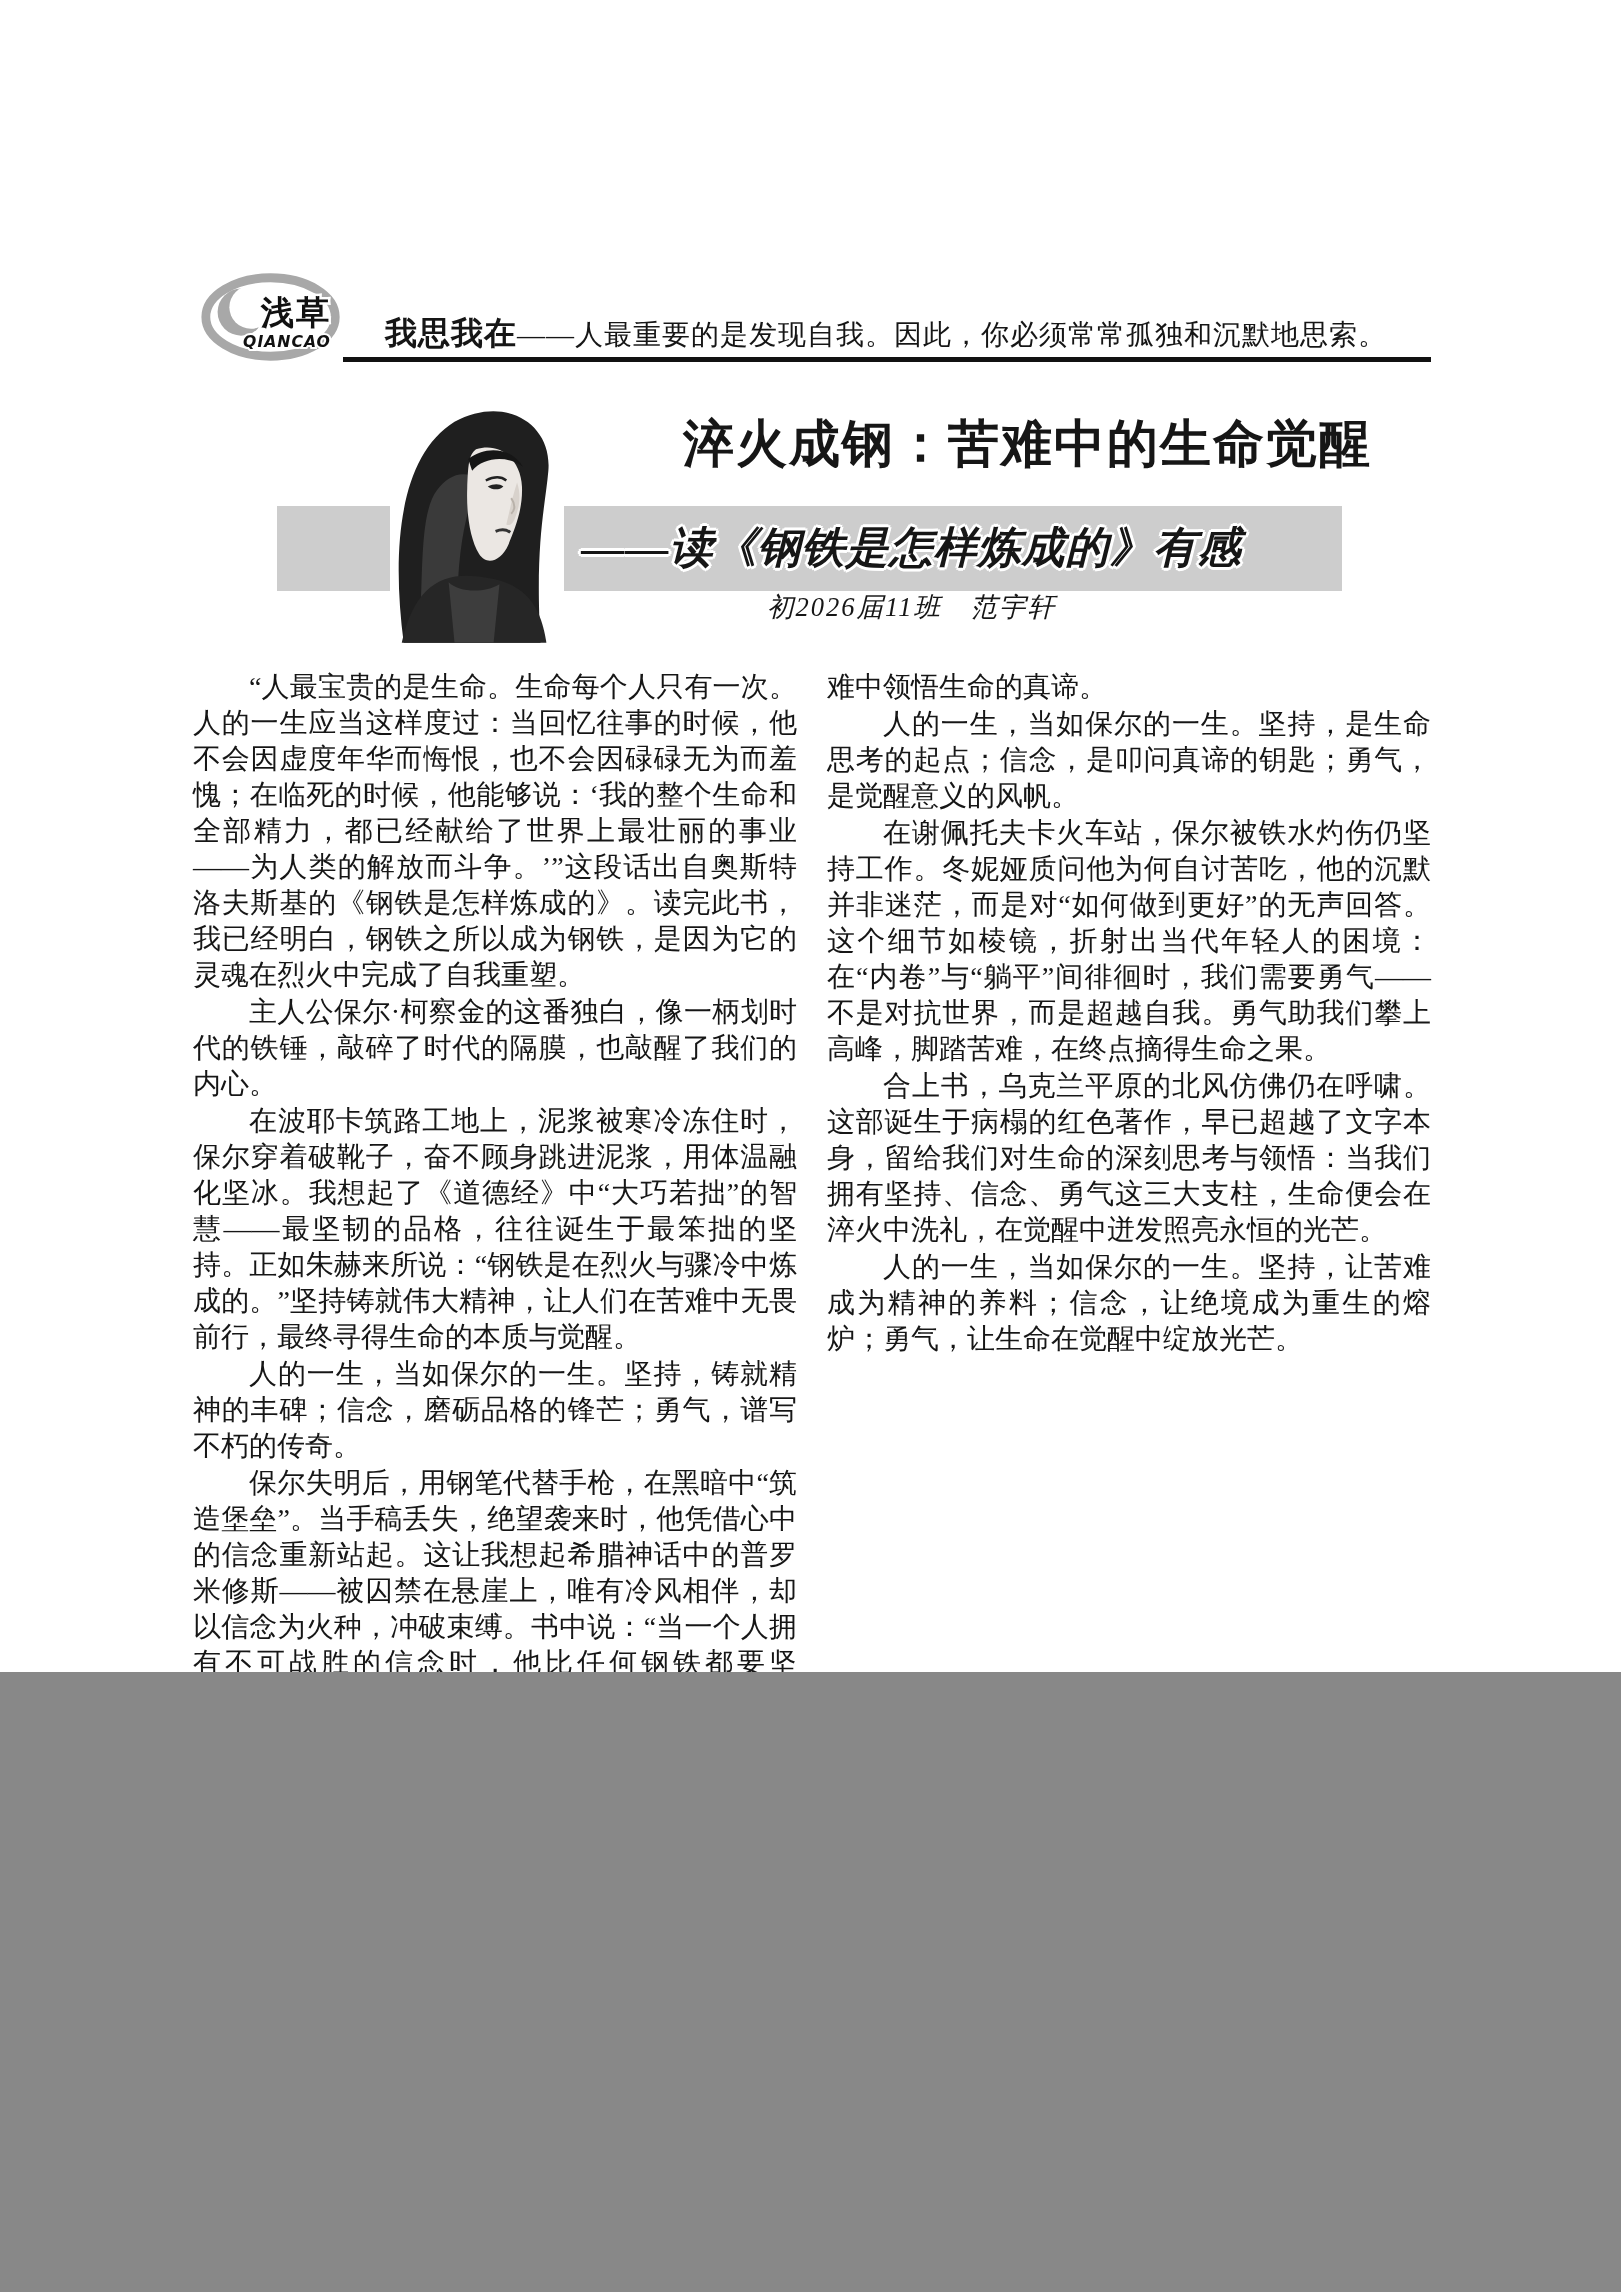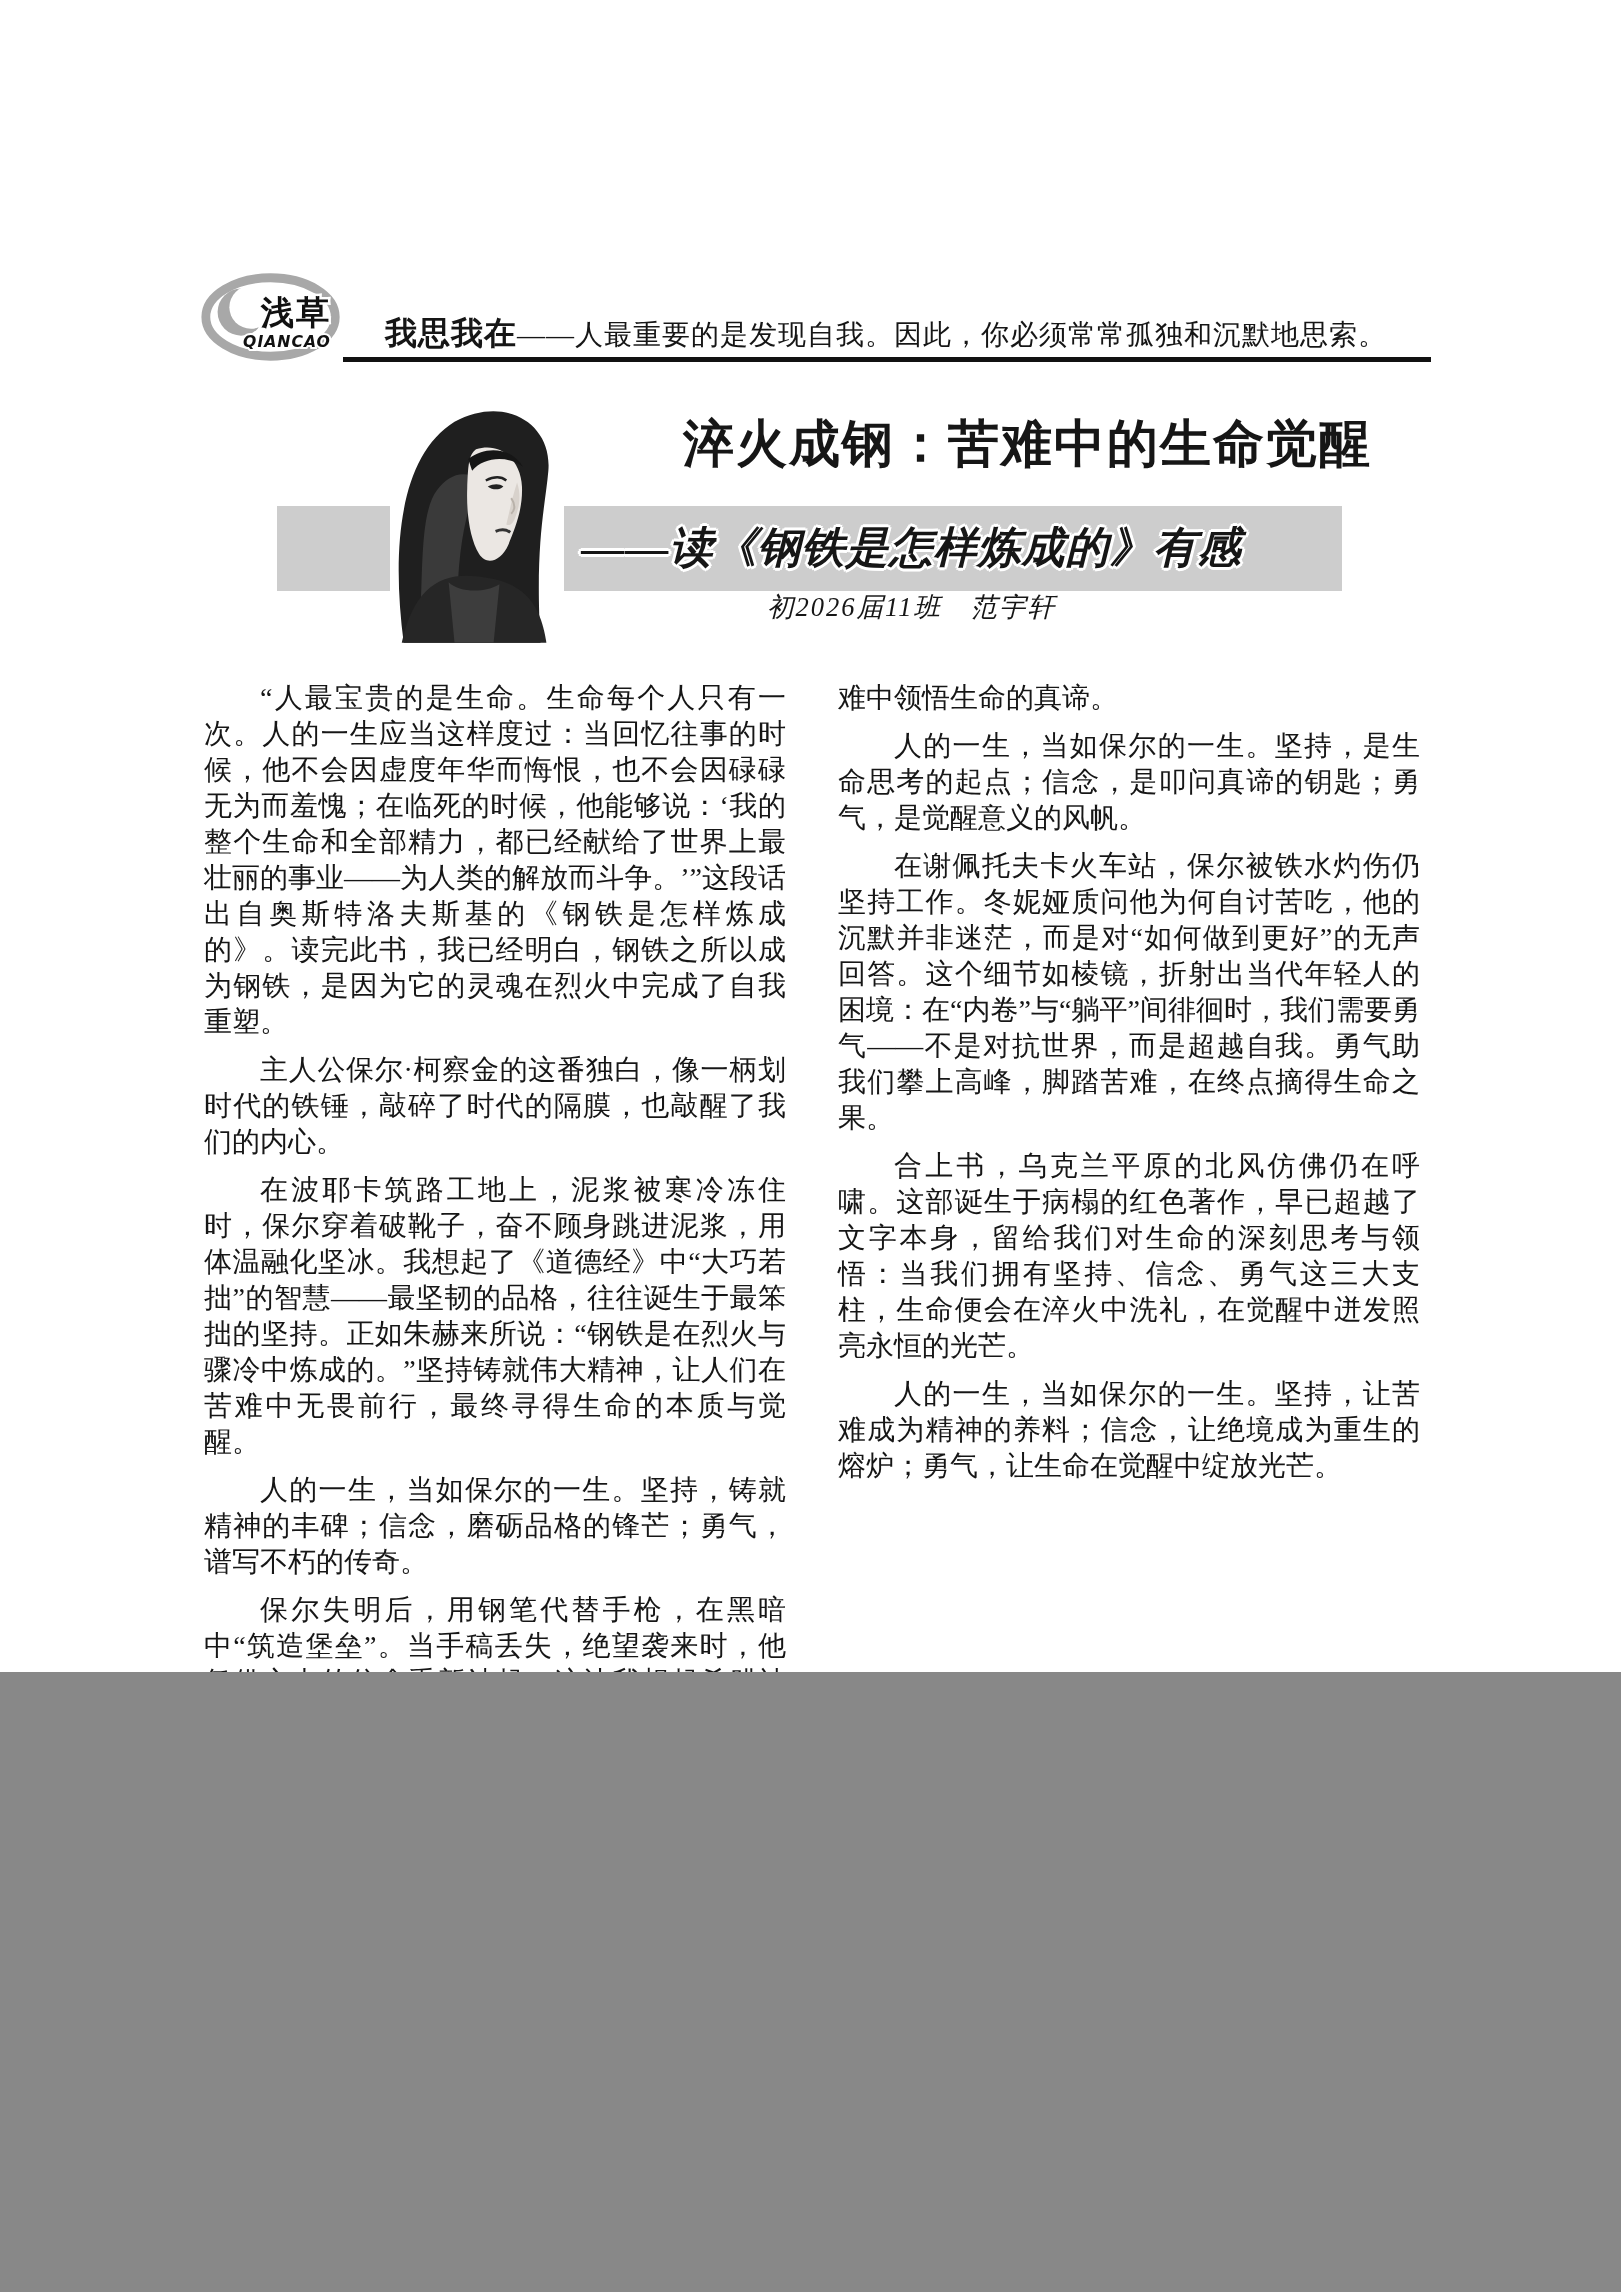--- a/index.html
+++ b/index.html
@@ -23,21 +23,21 @@
     font-size:43px;font-weight:bold;font-style:italic;letter-spacing:1px;white-space:nowrap;
     text-shadow:-2.9px 0 0 #fff,2.9px 0 0 #fff,0 -2.9px 0 #fff,0 2.9px 0 #fff,
                 -2px -2px 0 #fff,2px 2px 0 #fff,-2px 2px 0 #fff,2px -2px 0 #fff;}
   .author{position:absolute;left:451px;top:589px;width:921px;text-align:center;
     font-size:26.5px;letter-spacing:2px;font-style:italic;}
   
   .col{position:absolute;top:668px;width:606px;font-size:28px;line-height:36px;
     text-align:justify;}
   .col-left{left:192px;}
   .col-right{left:826px;}
-  .col p{margin:12px;text-indent:2em;}
+  .col p{margin:1px;text-indent:2em;}
   .col p.cont{text-indent:0;}
   
   .comment{margin-top:37px;font-style:italic;font-size:27px;line-height:36px;}
   .comment .label{font-style:normal;font-weight:bold;}
   .teacher{margin-top:5.9px;font-style:normal;font-weight:bold;text-align:right;
     padding-right:137px;text-indent:0 !important;}
   
   .page-badge{position:absolute;left:282px;top:1921px;width:61px;height:39px;
     border:2.9px solid #222;border-radius:50%;text-align:center;line-height:39px;
     font-family:"DejaVu Sans","Liberation Sans",sans-serif;font-size:36px;}

